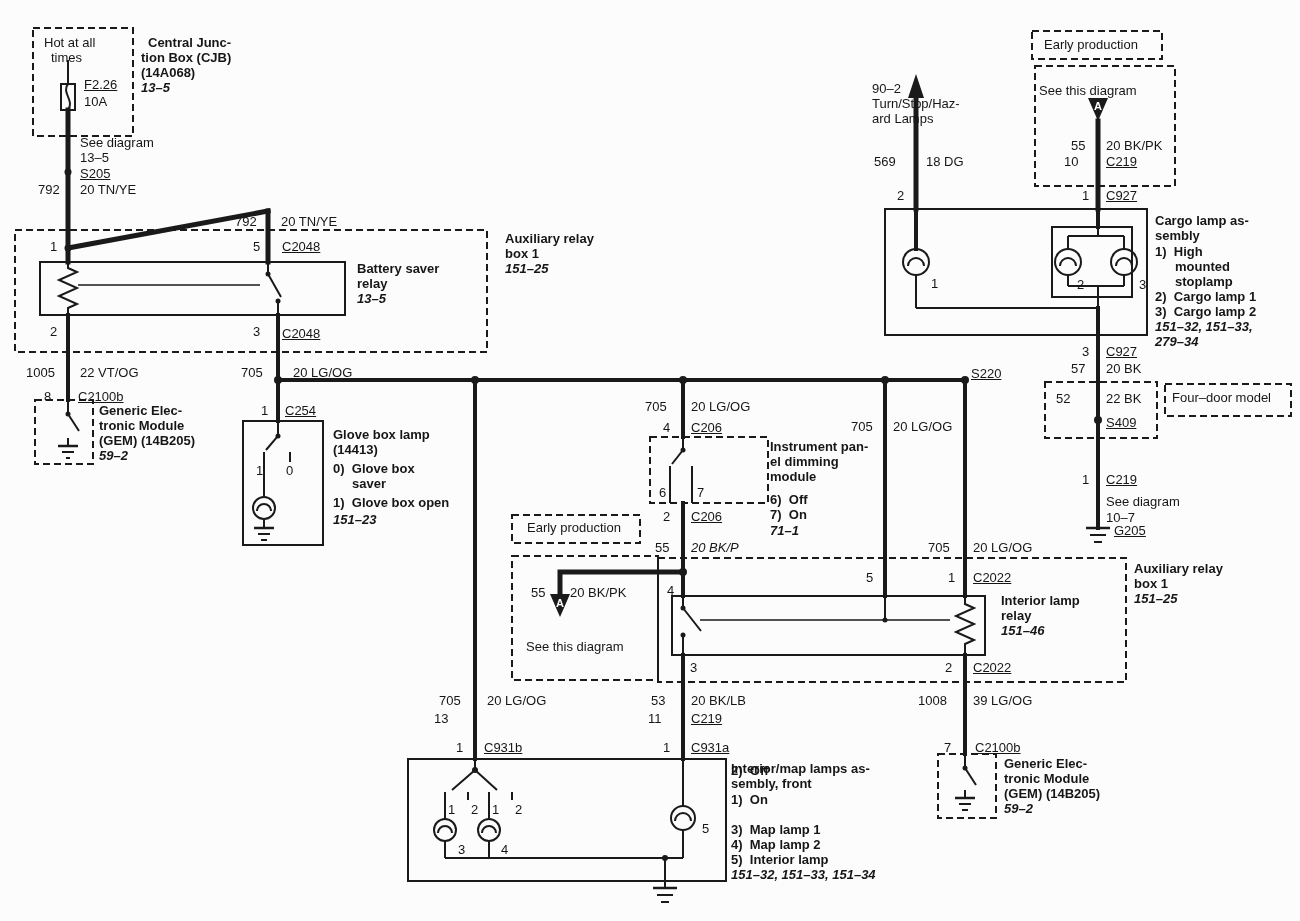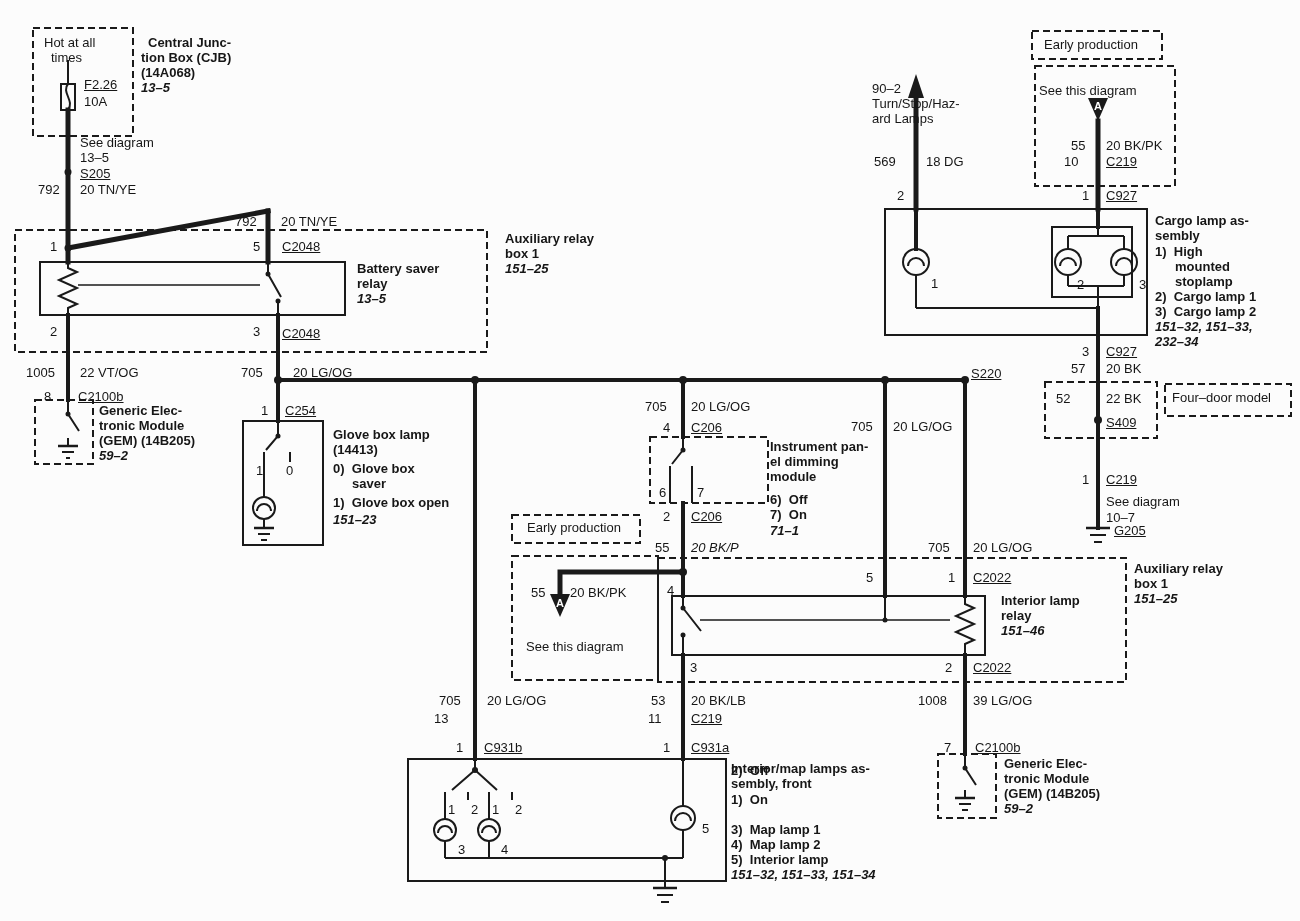--- a/index.html
+++ b/index.html
@@ -286,21 +286,21 @@
       <div class="lbl" style="left: 1077px; top: 278px;">2</div>
       <div class="lbl" style="left: 1139px; top: 278px;">3</div>
       <div class="lbl b" style="left: 1155px; top: 214px;">Cargo lamp as-</div>
       <div class="lbl b" style="left: 1155px; top: 229px;">sembly</div>
       <div class="lbl b" style="left: 1155px; top: 245px;">1)  High</div>
       <div class="lbl b" style="left: 1175px; top: 260px;">mounted</div>
       <div class="lbl b" style="left: 1175px; top: 275px;">stoplamp</div>
       <div class="lbl b" style="left: 1155px; top: 290px;">2)  Cargo lamp 1</div>
       <div class="lbl b" style="left: 1155px; top: 305px;">3)  Cargo lamp 2</div>
       <div class="lbl b i" style="left: 1155px; top: 320px;">151–32, 151–33,</div>
-      <div class="lbl b i" style="left: 1155px; top: 335px;">232–34</div>
+      <div class="lbl b i" style="left: 1155px; top: 335px;">279–34</div>
       <div class="lbl" style="left: 1082px; top: 345px;">3</div>
       <div class="lbl u" style="left: 1106px; top: 345px;">C927</div>
       <div class="lbl" style="left: 1071px; top: 362px;">57</div>
       <div class="lbl" style="left: 1106px; top: 362px;">20 BK</div>
       <div class="lbl" style="left: 1056px; top: 392px;">52</div>
       <div class="lbl" style="left: 1106px; top: 392px;">22 BK</div>
       <div class="lbl u" style="left: 1106px; top: 416px;">S409</div>
       <div class="lbl" style="left: 1172px; top: 391px;">Four–door model</div>
       <div class="lbl" style="left: 1082px; top: 473px;">1</div>
       <div class="lbl u" style="left: 1106px; top: 473px;">C219</div>

